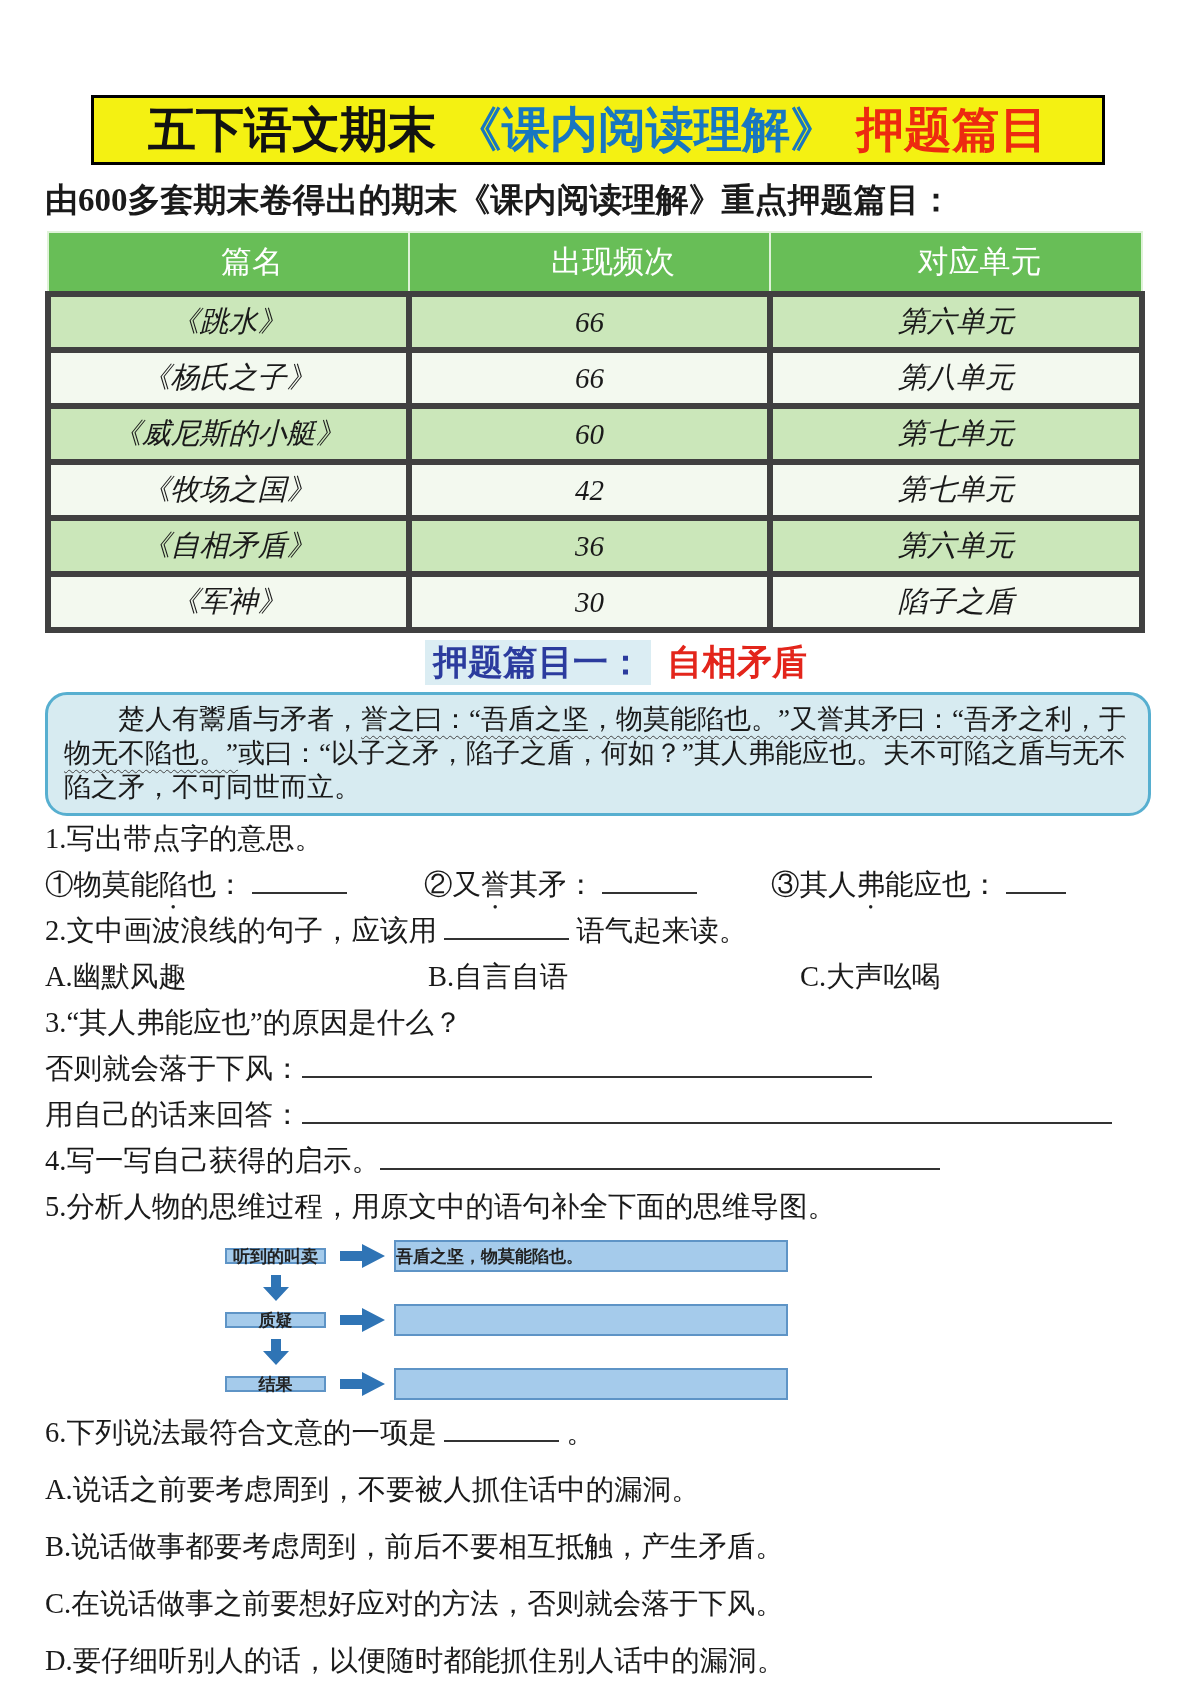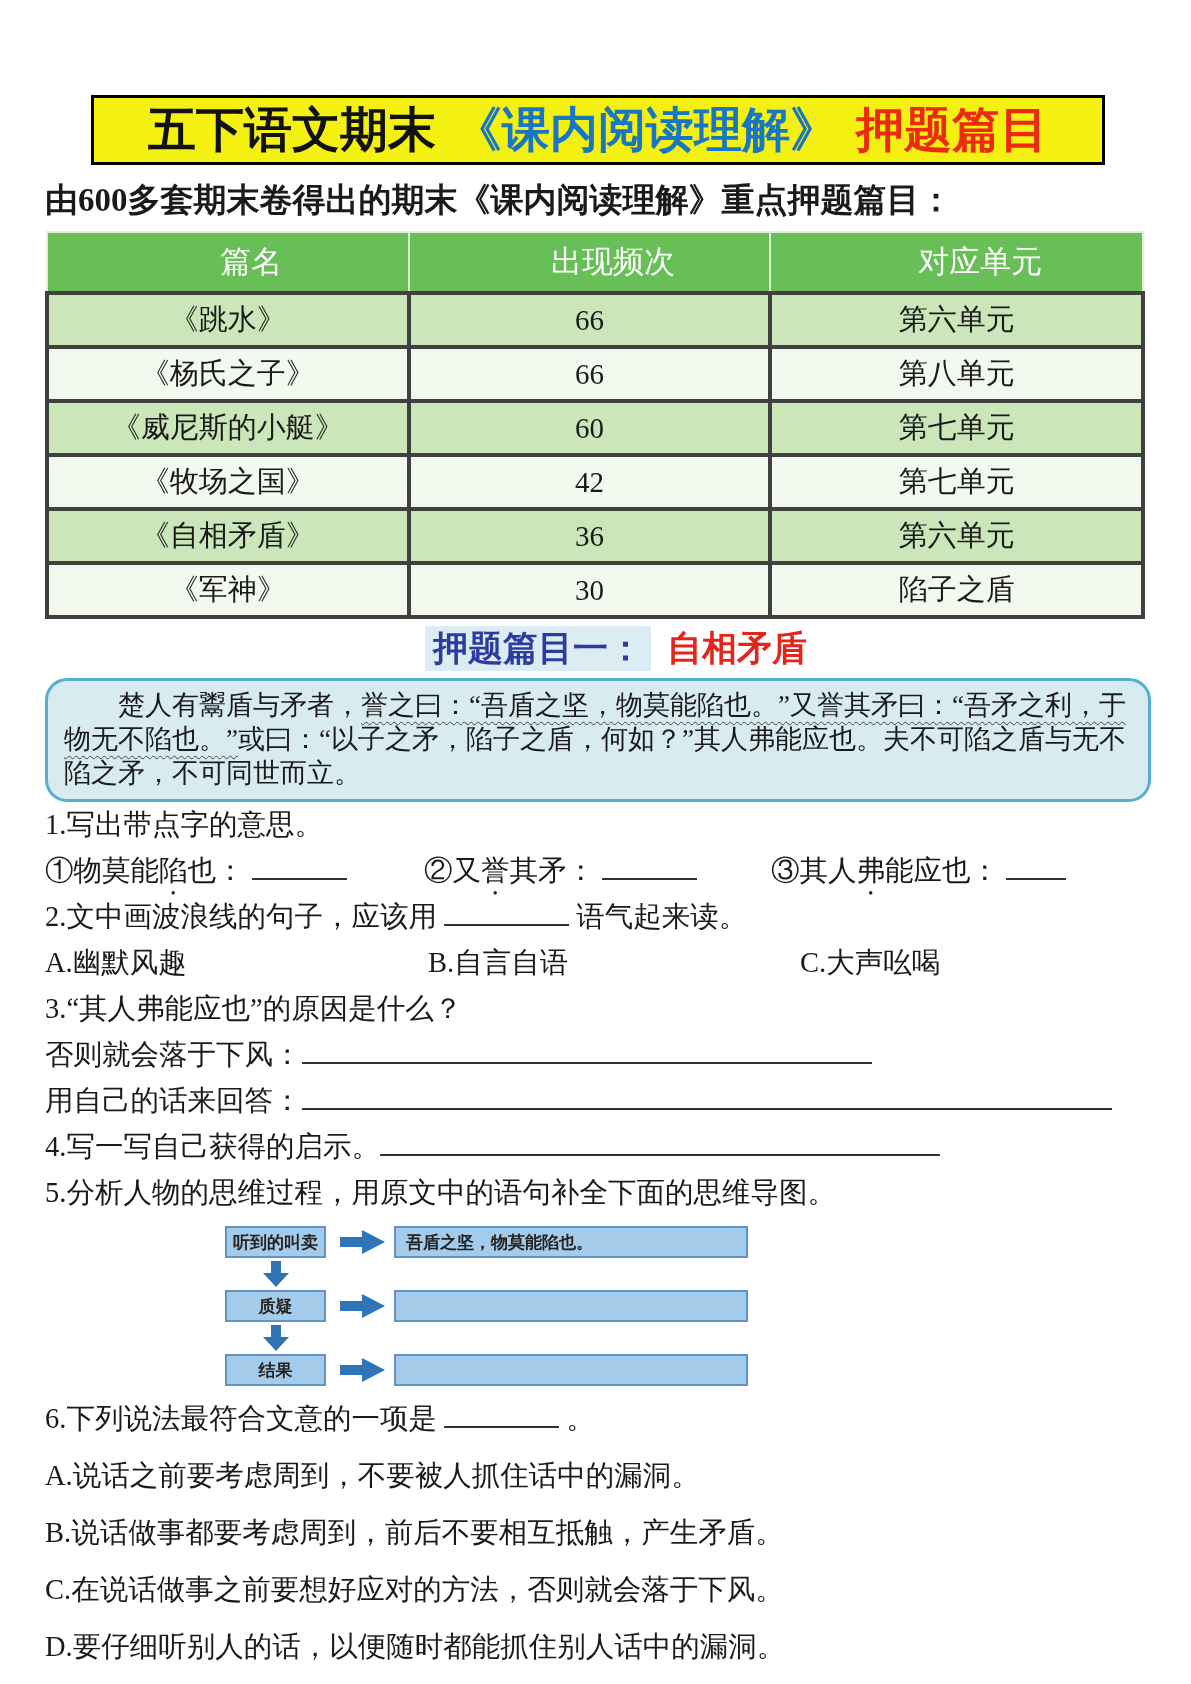--- a/index.html
+++ b/index.html
@@ -28,21 +28,21 @@
   
   table.freq{
     width:1100px;margin-top:8px;border-collapse:collapse;
     text-align:center;font-size:29px;
     border:2px solid #8FCC80;
   }
   table.freq th{
     background:#68BE57;color:#ffffff;font-weight:normal;
     height:56px;font-size:31px;border:2px solid #DFF2D8;padding-left:48px;
   }
-  table.freq td{height:48px;border:4px solid #404040;}
+  table.freq td{height:48px;border:6px solid #404040;font-style:italic;}
   tr.row-odd td{background:#CBE7BA;}
   tr.row-even td{background:#F3F9EF;}
 
   
   .section-heading{margin-top:6px;text-align:center;font-size:35px;font-weight:bold;white-space:nowrap;}
   .sec-label{color:#2B3B9E;background:#DBEDF3;padding:3px 8px;margin-left:36px;}
   .sec-topic{color:#E3251B;margin-left:16px;}
 
   
   .passage-box{
@@ -68,27 +68,27 @@
   .opt-b{display:inline-block;width:372px;}
   .dot-char{
     text-emphasis:filled dot #222;-webkit-text-emphasis:filled dot #222;
     text-emphasis-position:under right;-webkit-text-emphasis-position:under;
   }
 
   
   .diagram{margin:10px 0 4px 180px;}
   .d-row{display:flex;align-items:center;}
   .d-label{
-    box-sizing:border-box;width:101px;height:32px;background:#A5CBEB;border:2px solid #5E94C6;
+    box-sizing:border-box;width:101px;height:16px;background:#A5CBEB;border:2px solid #5E94C6;
     display:flex;align-items:center;justify-content:center;
     font-size:17px;font-weight:bold;color:#222;
   }
   .d-content{
-    box-sizing:border-box;width:354px;height:32px;background:#A5CBEB;border:2px solid #5E94C6;
-    display:flex;align-items:center;padding-left:10px;
+    box-sizing:border-box;width:394px;height:32px;background:#A5CBEB;border:2px solid #5E94C6;
+    display:flex;align-items:center;
     font-size:17px;font-weight:bold;color:#222;
   }
   .r-arrow{margin:0 8px 0 14px;flex:0 0 auto;}
   .d-down{display:block;margin:3px 0 3px 38px;}
 </style>
 </head>
 <body>
 
 <div class="page">
 

